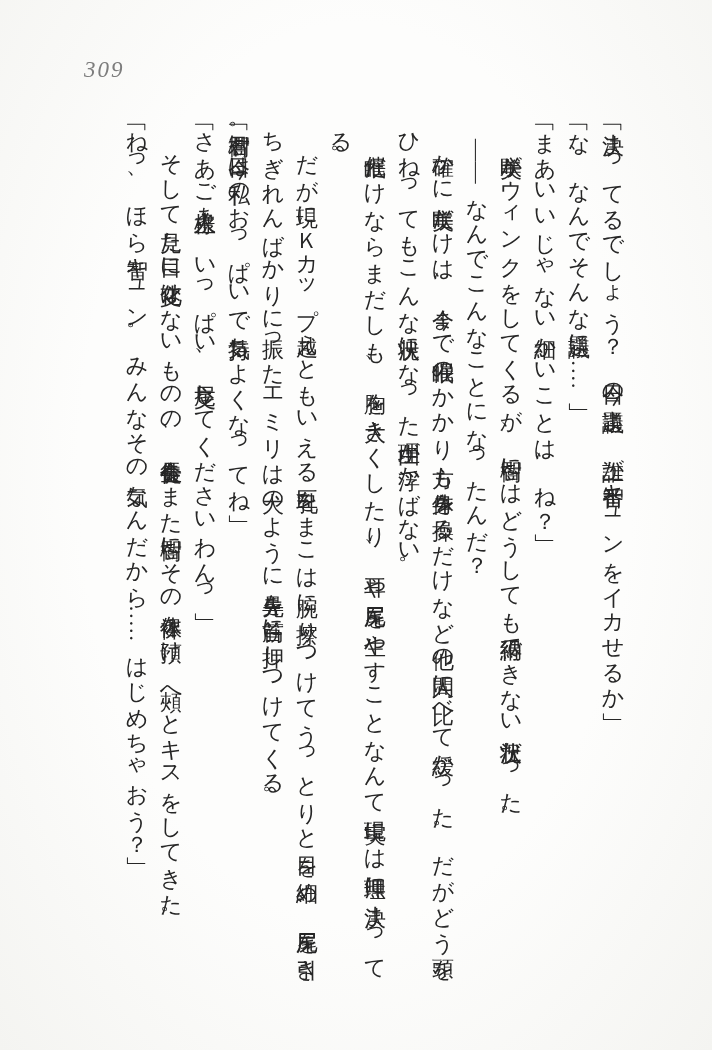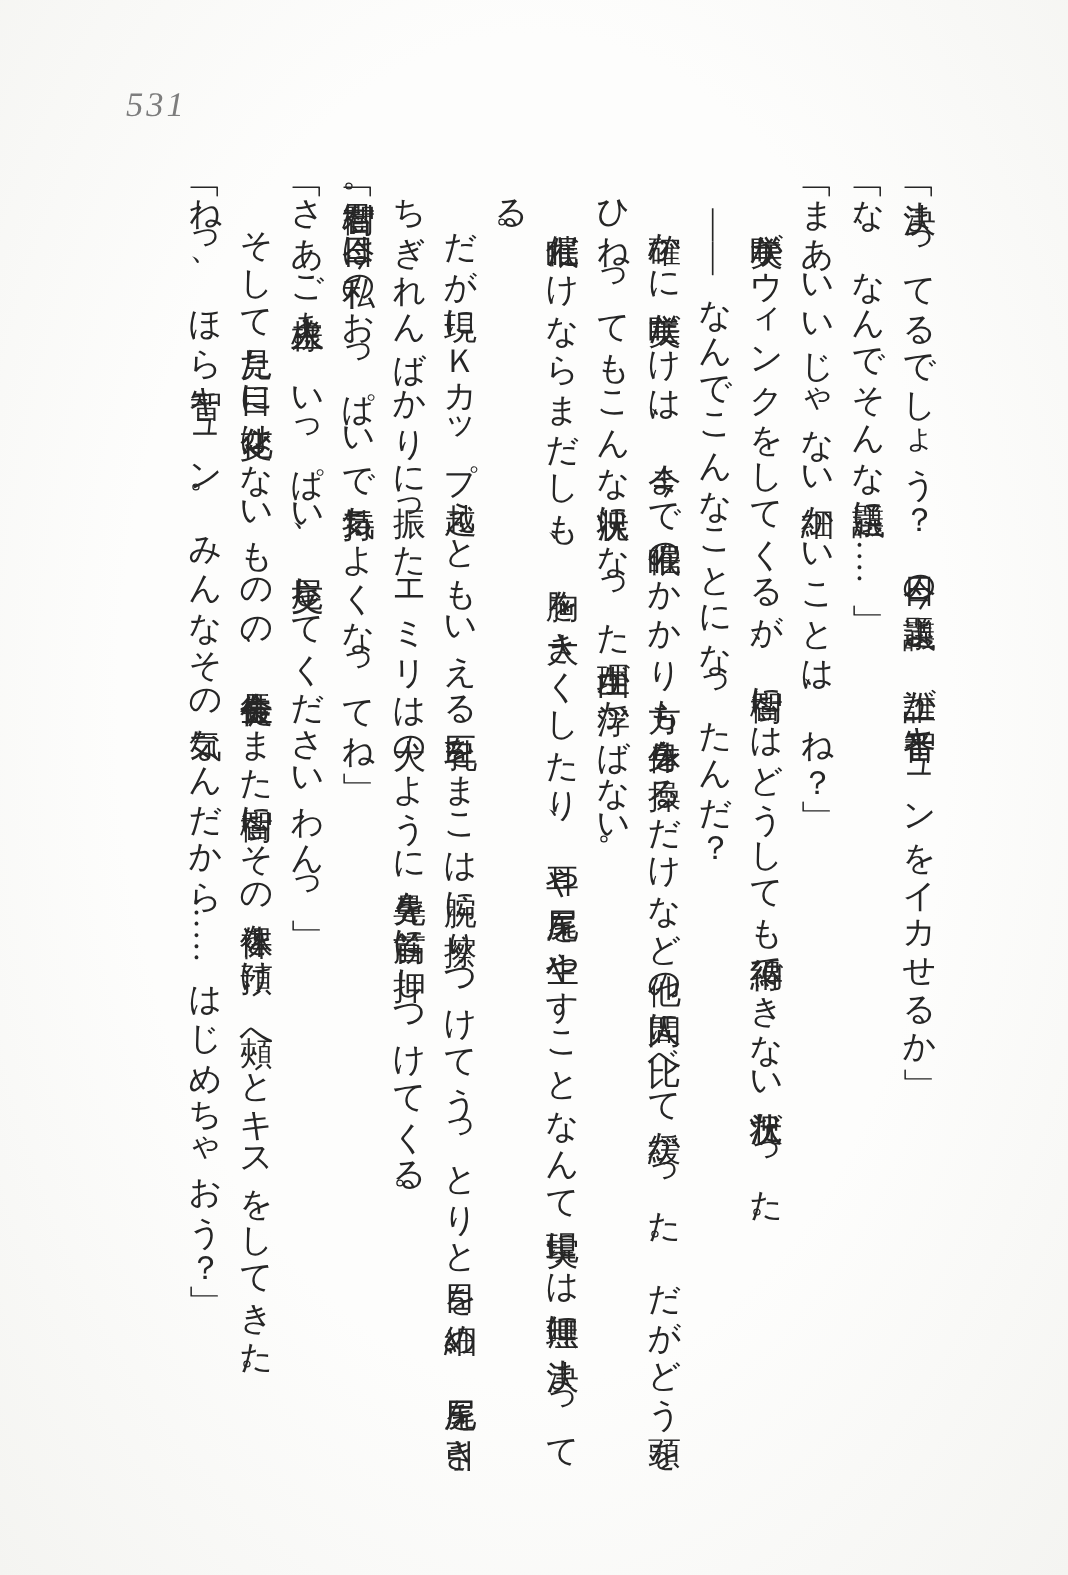--- a/index.html
+++ b/index.html
@@ -48,21 +48,21 @@
   }
   .text-block p.indent {
     text-indent: 1em;
   }
 </style>
 </head>
 <body>
 
 <div class="book-page">
 
-  <div class="page-number">531</div>
+  <div class="page-number">309</div>
 
   <div class="text-block">
     <p class="dialogue">「決まってるでしょう？　今日の議題よ。誰が一番智キュンをイカせるか」</p>
     <p class="dialogue">「な、なんでそんな議題に……」</p>
     <p class="dialogue">「まあいいじゃない細かいことは、ね？」</p>
     <p class="indent">美咲がウィンクをしてくるが、智樹にはどうしても納得できない状況だった。</p>
     <p class="indent">――なんでこんなことになったんだ？</p>
     <p class="indent">確かに美咲だけは、今まで催眠のかかり方も身体を操るだけなど他の人間に比べて緩かった。だがどう頭をひねってもこんな状況になった理由が浮かばない。</p>
     <p class="indent">催眠だけならまだしも、胸を大きくしたり、耳や尻尾を生やすことなんて現実には無理に決まってる。</p>
     <p class="indent">だが現にＫカップ越えともいえる巨乳をまこは腕に擦りつけてうっとりと目を細め、尻尾を引きちぎれんばかりに振ったエミリは犬のように鼻先を首筋に押しつけてくる。</p>

